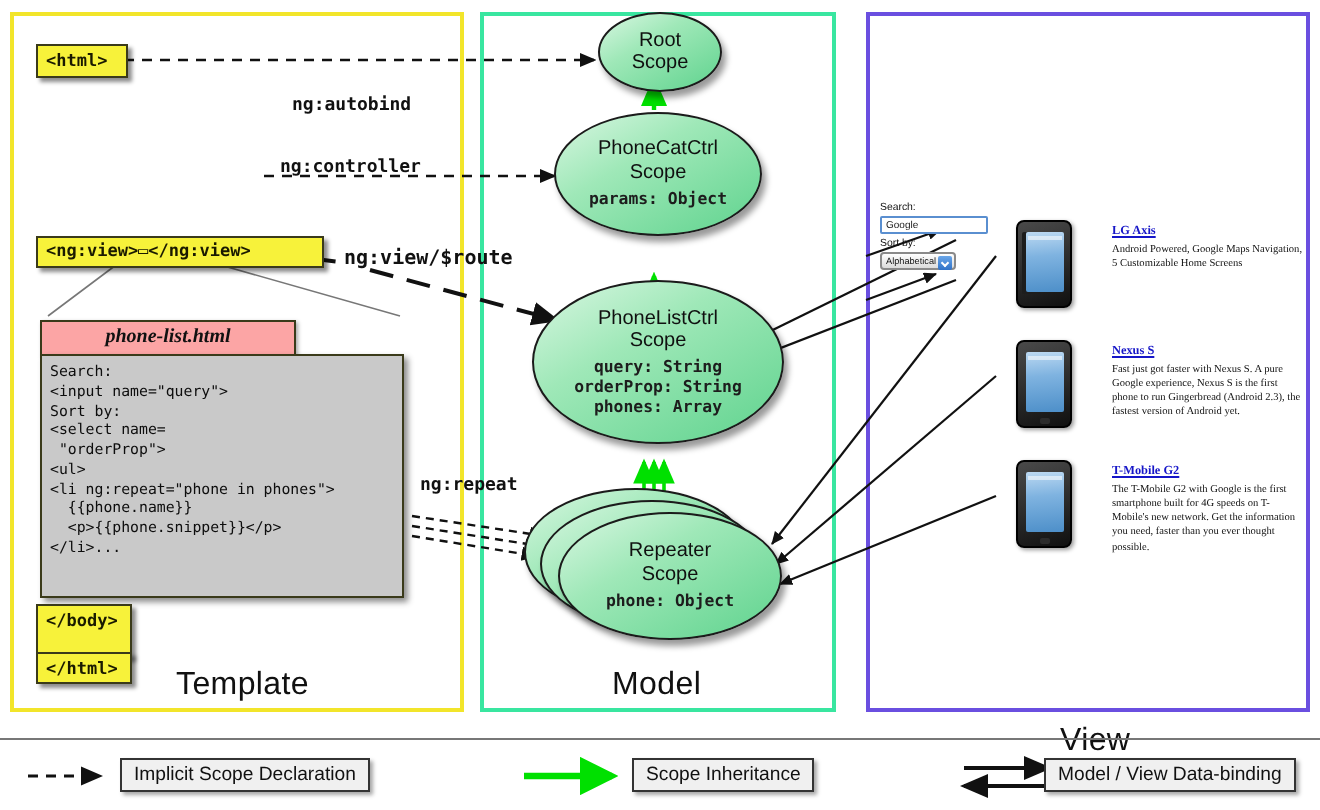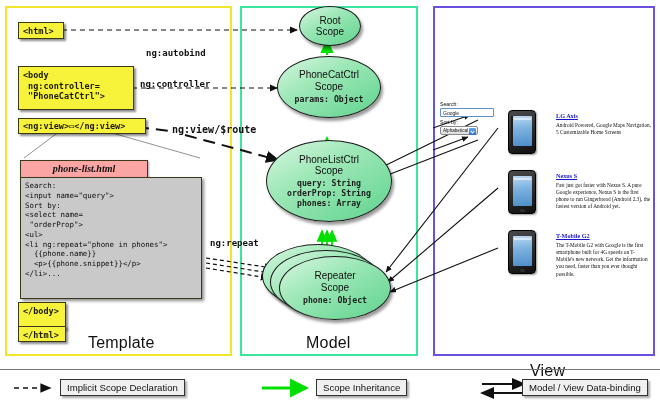--- a/index.html
+++ b/index.html
@@ -133,25 +133,22 @@
     <path d="M433,128 L470,115" stroke="#111" stroke-width="1.1" fill="none" marker-end="url(#ah-thin)"></path>
     <path d="M433,150 L468,137" stroke="#111" stroke-width="1.1" fill="none" marker-end="url(#ah-thin)"></path>
 
     <path d="M498,128 L386,272" stroke="#111" stroke-width="1.1" fill="none" marker-end="url(#ah-thin)"></path>
     <path d="M498,188 L388,282" stroke="#111" stroke-width="1.1" fill="none" marker-end="url(#ah-thin)"></path>
     <path d="M498,248 L390,292" stroke="#111" stroke-width="1.1" fill="none" marker-end="url(#ah-thin)"></path>
   </svg>
 
   <div class="ybox" style="left:18px;top:22px;width:46px;height:17px;">&lt;html&gt;</div>
 
-  <div class="ybox" style="left:18px;top:66px;width:116px;height:44px;">&lt;body
- ng:controller=
- "PhoneCatCtrl"&gt;</div>
-
-  <div class="ybox" style="left:18px;top:118px;width:128px;height:16px;padding-top:2px;">&lt;ng:view&gt;▭&lt;/ng:view&gt;</div>
+
+  <div class="ybox" style="left:18px;top:118px;width:144px;height:16px;padding-top:2px;">&lt;ng:view&gt;▭&lt;/ng:view&gt;</div>
 
   <div class="partial">
     <div class="tab">phone-list.html</div>
     <div class="body">Search:
 &lt;input name="query"&gt;
 Sort by:
 &lt;select name=
  "orderProp"&gt;
 &lt;ul&gt;
 &lt;li ng:repeat="phone in phones"&gt;

